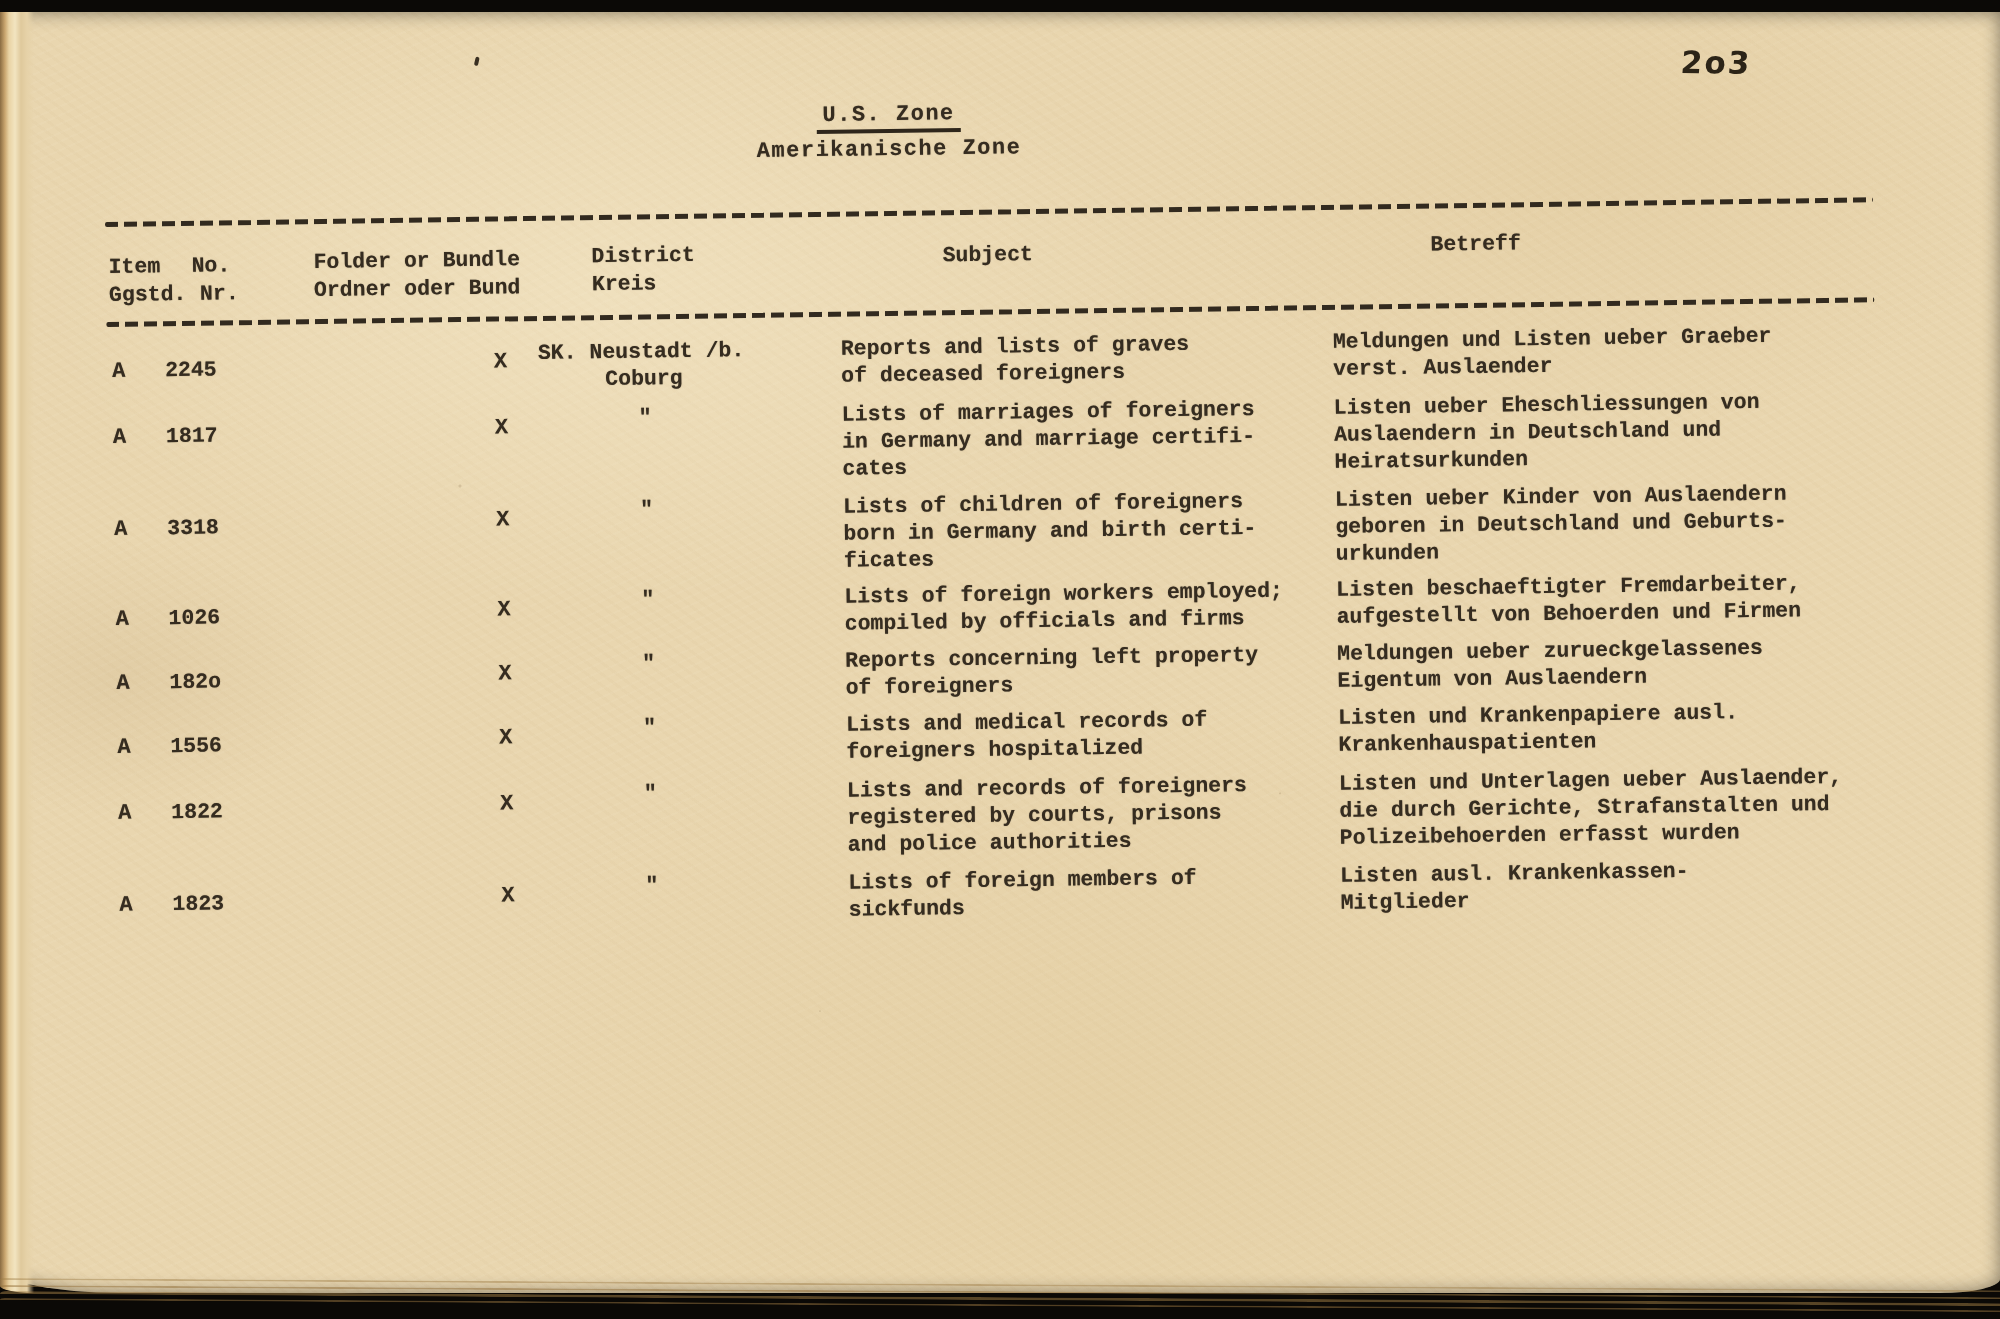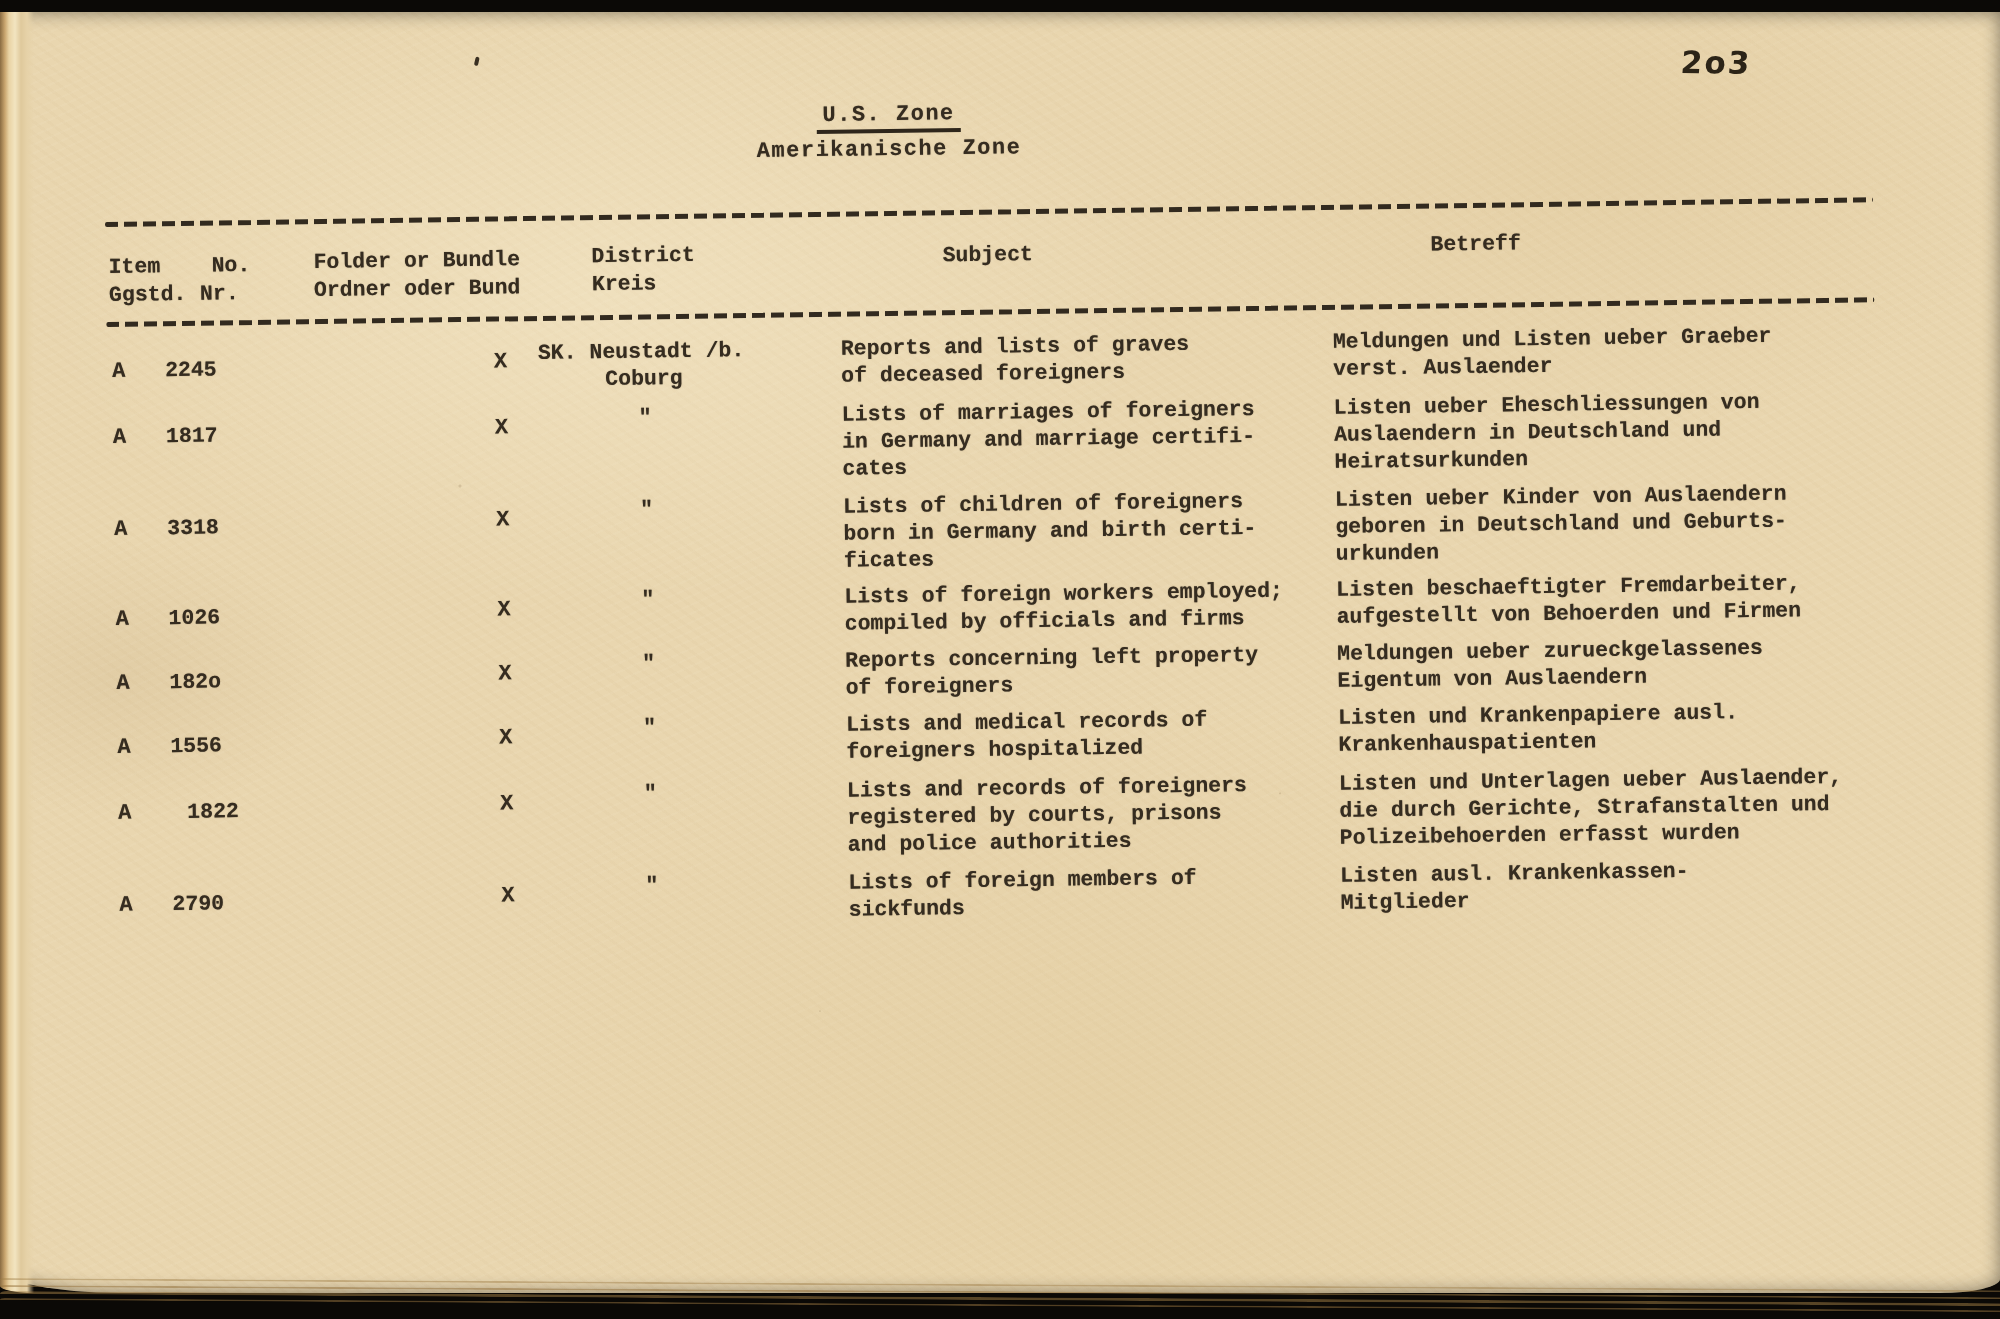--- a/index.html
+++ b/index.html
@@ -87,21 +87,21 @@
     <div class="ink-speck"></div>
 
     <div class="title-block">
       <span class="title-l1">U.S. Zone</span>
       <div class="title-l2">Amerikanische Zone</div>
     </div>
 
     <div class="dash dash-top"></div>
 
     <div class="abs" style="left:23px;top:254px">Item</div>
-    <div class="abs" style="left:126px;top:254px">No.</div>
+    <div class="abs" style="left:106px;top:254px">No.</div>
     <div class="abs" style="left:23px;top:282px">Ggstd.</div>
     <div class="abs" style="left:114px;top:282px">Nr.</div>
     <div class="abs" style="left:228px;top:252px">Folder or Bundle</div>
     <div class="abs" style="left:228px;top:280px">Ordner oder Bund</div>
     <div class="abs" style="left:506px;top:250px">District</div>
     <div class="abs" style="left:506px;top:278px">Kreis</div>
     <div class="abs" style="left:857px;top:254px">Subject</div>
     <div class="abs" style="left:1345px;top:250px">Betreff</div>
 
     <div class="dash dash-mid"></div>
@@ -150,29 +150,29 @@
         <div style="position: absolute; left: 0px; top: 722px; width: 1800px;">
           <div class="abs row-item-letter" style="left: 25px; top: 12px;">A</div>
           <div class="abs" style="left: 78px; top: 12px;">1556</div>
           <div class="abs x-mark" style="left: 407px; top: 8px;">X</div>
           <div class="abs" style="left: 551px; top: 0px;">"</div>
           <div class="abs cell-lines" style="left: 754px; top: 0px;"><div>Lists and medical records of</div><div>foreigners hospitalized</div></div>
           <div class="abs cell-lines" style="left: 1246px; top: 0px;"><div>Listen und Krankenpapiere ausl.</div><div>Krankenhauspatienten</div></div>
         </div>
         <div style="position: absolute; left: 0px; top: 788px; width: 1800px;">
           <div class="abs row-item-letter" style="left: 25px; top: 12px;">A</div>
-          <div class="abs" style="left: 78px; top: 12px; margin-left: 16px;">1822</div>
+          <div class="abs" style="left: 78px; top: 12px;">1822</div>
           <div class="abs x-mark" style="left: 407px; top: 8px;">X</div>
           <div class="abs" style="left: 551px; top: 0px;">"</div>
           <div class="abs cell-lines" style="left: 754px; top: 0px;"><div>Lists and records of foreigners</div><div>registered by courts, prisons</div><div>and police authorities</div></div>
           <div class="abs cell-lines" style="left: 1246px; top: 0px;"><div>Listen und Unterlagen ueber Auslaender,</div><div>die durch Gerichte, Strafanstalten und</div><div>Polizeibehoerden erfasst wurden</div></div>
         </div>
         <div style="position: absolute; left: 0px; top: 880px; width: 1800px;">
           <div class="abs row-item-letter" style="left: 25px; top: 12px;">A</div>
-          <div class="abs" style="left: 78px; top: 12px;">2790</div>
+          <div class="abs" style="left: 78px; top: 12px;">1823</div>
           <div class="abs x-mark" style="left: 407px; top: 8px;">X</div>
           <div class="abs" style="left: 551px; top: 0px;">"</div>
           <div class="abs cell-lines" style="left: 754px; top: 0px;"><div>Lists of foreign members of</div><div>sickfunds</div></div>
           <div class="abs cell-lines" style="left: 1246px; top: 0px;"><div>Listen ausl. Krankenkassen-</div><div>Mitglieder</div></div>
         </div>
       </div>
   </div>
 </div>
 
 </body></html>

